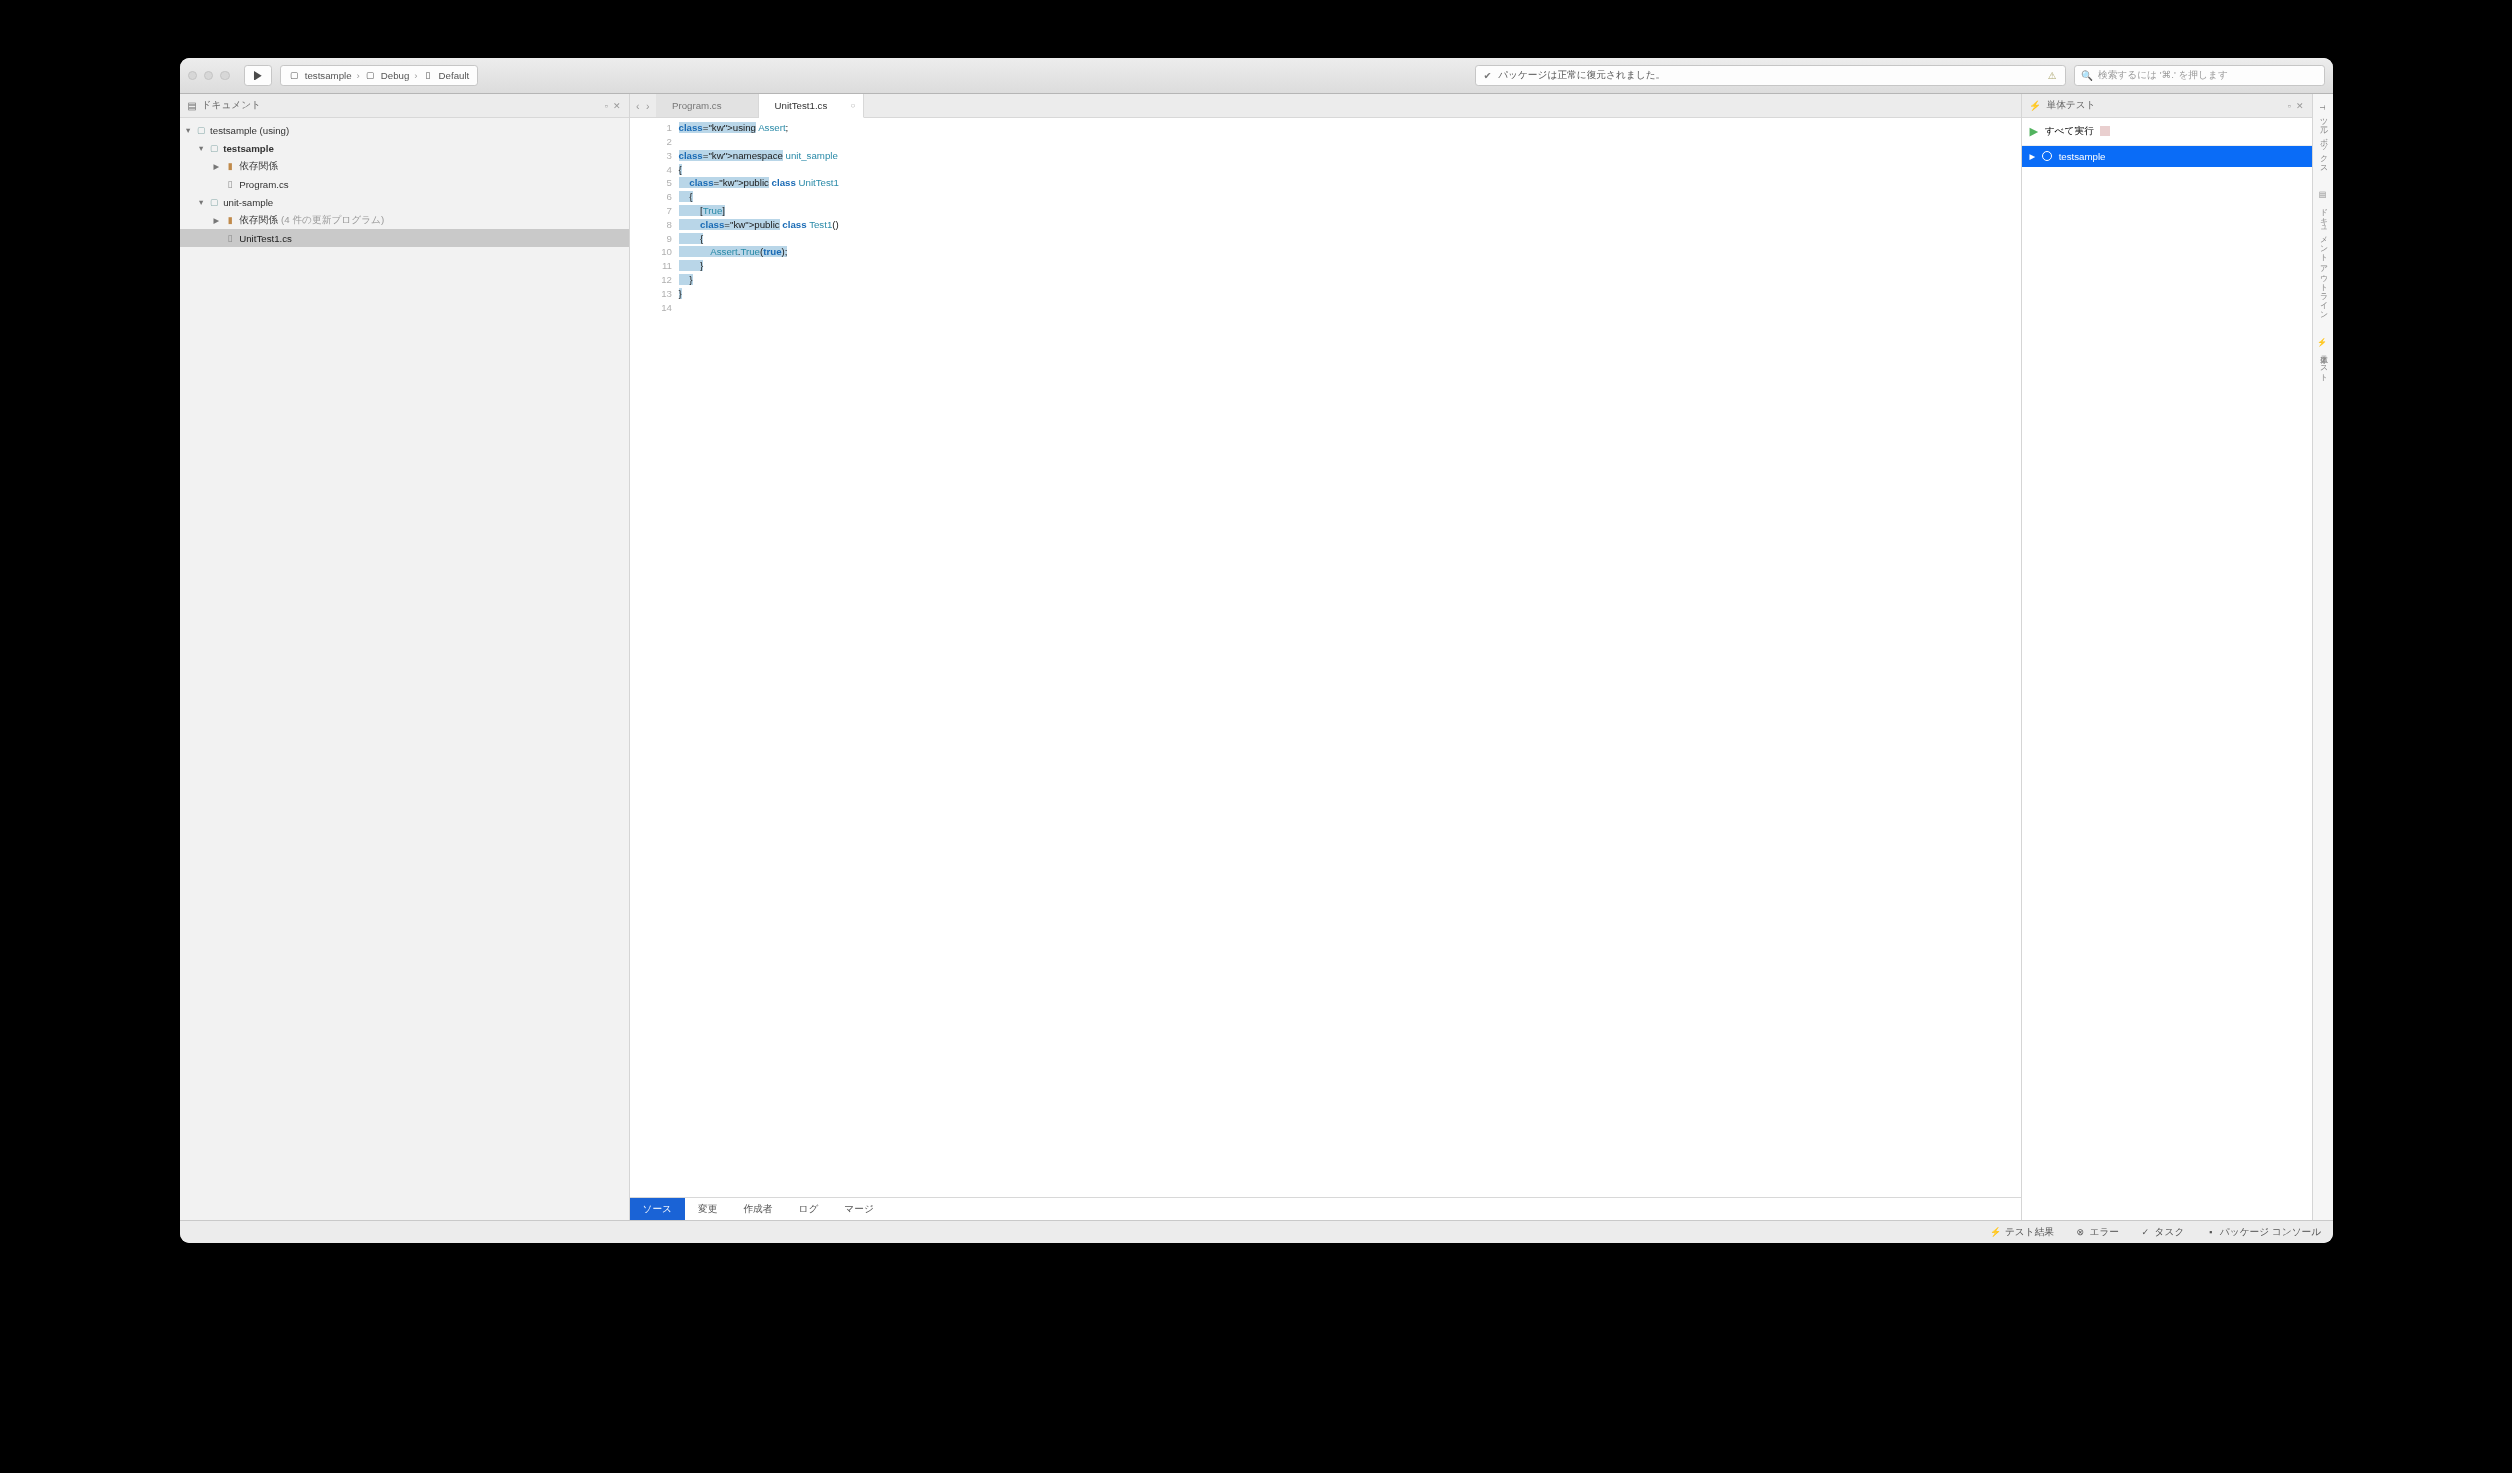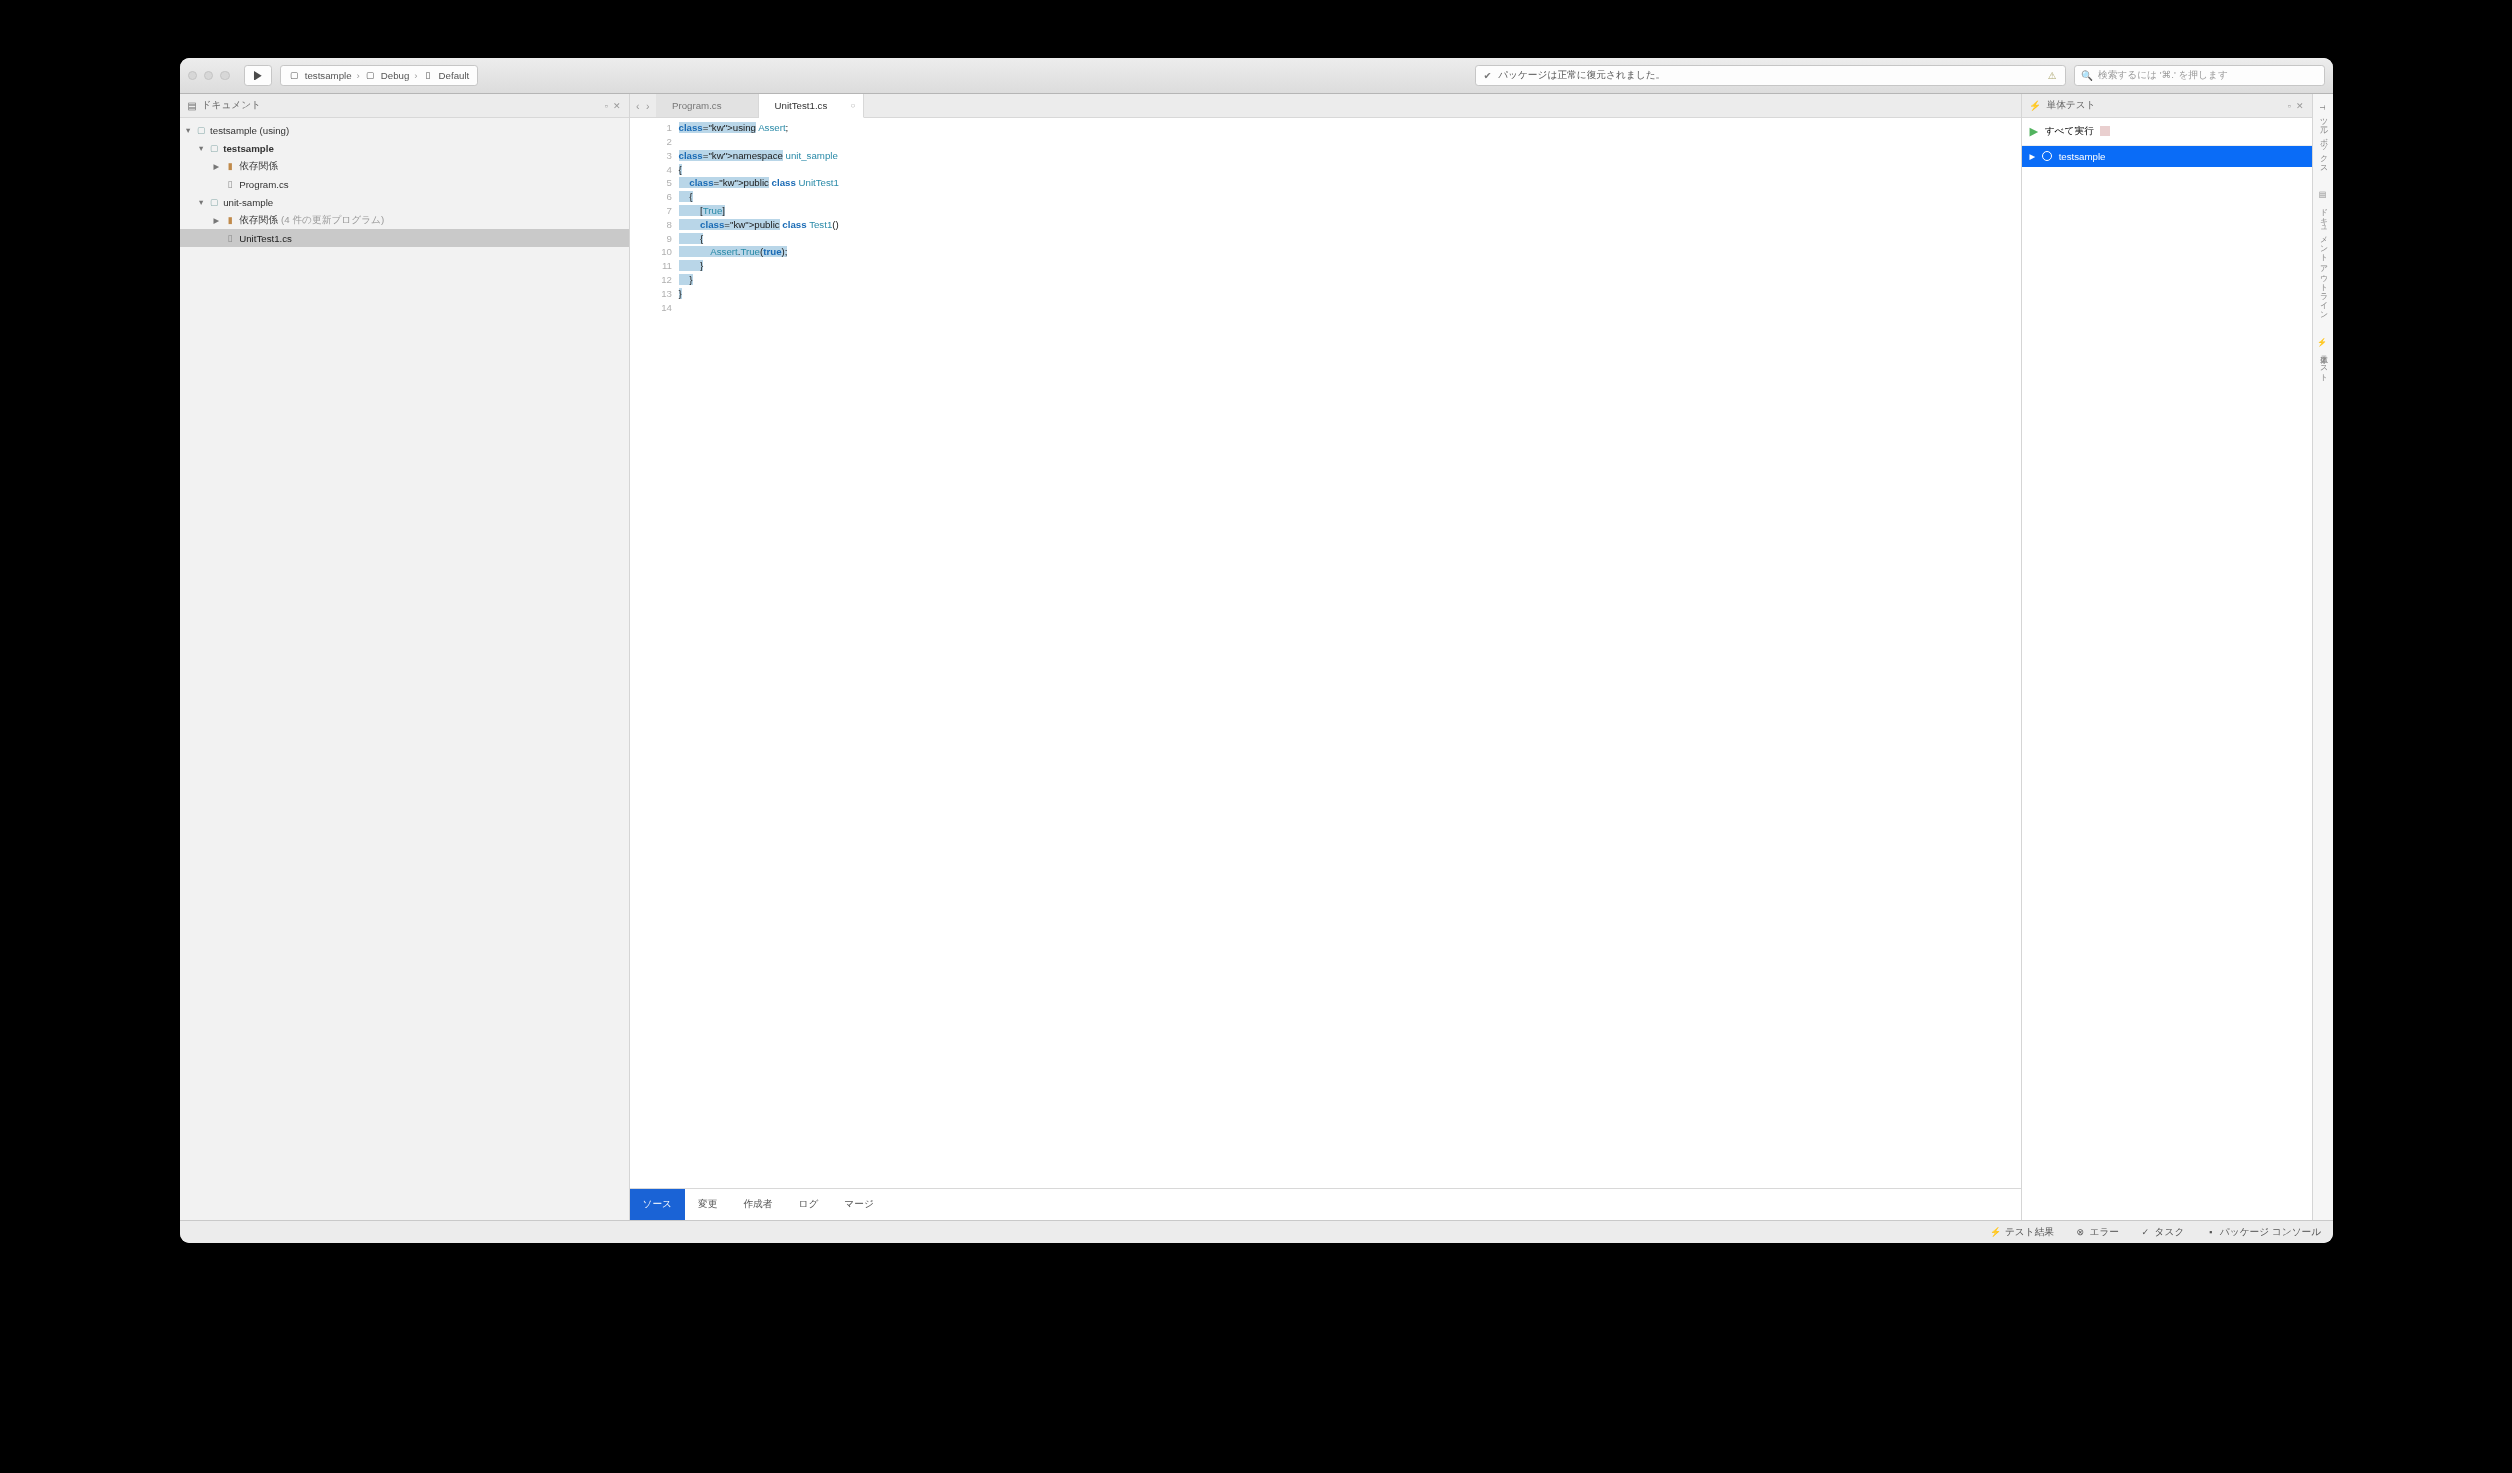--- a/index.html
+++ b/index.html
@@ -37,21 +37,21 @@
 .tab { display: flex; align-items: center; padding: 0 36px 0 16px; font-size: 9.7px; color: #777; border-right: 0.8px solid #d8d8d8; position: relative; background: #e2e2e2; }
 .tab.active { background: #fff; color: #333; border-bottom: 0.8px solid #fff; margin-bottom: -0.8px; }
 .tab .close { position: absolute; right: 8px; font-size: 8px; color: #aaa; }
 .crumb-bar { height: 19.4px; border-bottom: 0.8px solid #e3e3e3; display: flex; align-items: center; padding: 0 8px; font-size: 9px; color: #777; }
 .code-area { flex: 1; display: flex; font-family: Menlo, Consolas, monospace; font-size: 9.7px; line-height: 13.8px; overflow: auto; }
 .gutter { width: 49px; text-align: right; color: #b0b0b0; padding: 3.2px 6.5px 3.2px 0; user-select: none; }
 .code { flex: 1; padding: 3.2px 0; white-space: pre; color: #1a1a1a; }
 .code .kw { color: #1a6bb5; font-weight: bold; }
 .code .cls { color: #2a8aa8; }
 .code .hl { background: #b9d6e8; }
-.bottom-tabs { height: 32px; border-top: 0.8px solid #d8d8d8; display: flex; align-items: stretch; font-size: 9.7px; }
+.bottom-tabs { height: 23px; border-top: 0.8px solid #d8d8d8; display: flex; align-items: stretch; font-size: 9.7px; }
 .bottom-tabs .bt { padding: 0 13px; display: flex; align-items: center; color: #555; }
 .bottom-tabs .bt.active { background: #1a63d6; color: #fff; }
 .sidebar-right { width: 291px; border-left: 0.8px solid #d5d5d5; display: flex; flex-direction: column; background: #fff; }
 .run-row { height: 27.5px; display: flex; align-items: center; gap: 6.5px; padding: 0 8px; font-size: 9.7px; border-bottom: 0.8px solid #eee; }
 .run-row .play { color: #52b35f; font-size: 11.3px; }
 .run-row .stop { width: 9.7px; height: 9.7px; background: #e9cfcf; }
 .test-item { height: 21px; display: flex; align-items: center; gap: 6.5px; padding: 0 8px; font-size: 9.7px; background: #0a6cf7; color: #fff; }
 .test-item .tri { font-size: 7.3px; }
 .test-item .circ { width: 10.5px; height: 10.5px; border: 1.6px solid #fff; border-radius: 50%; }
 .rail-right { width: 21px; border-left: 0.8px solid #d5d5d5; background: #f6f6f6; display: flex; flex-direction: column; align-items: center; padding-top: 8px; gap: 16px; font-size: 8px; color: #888; }

